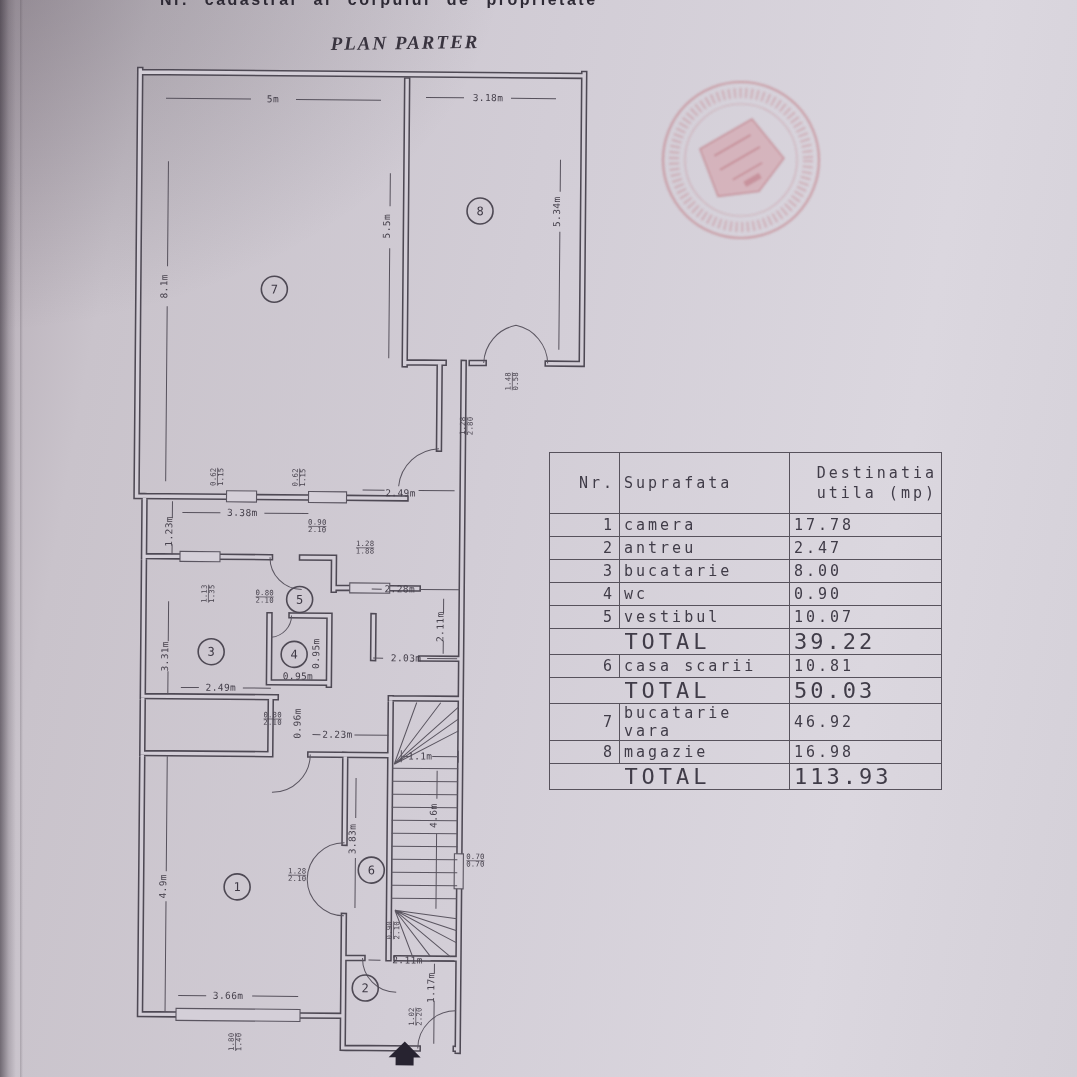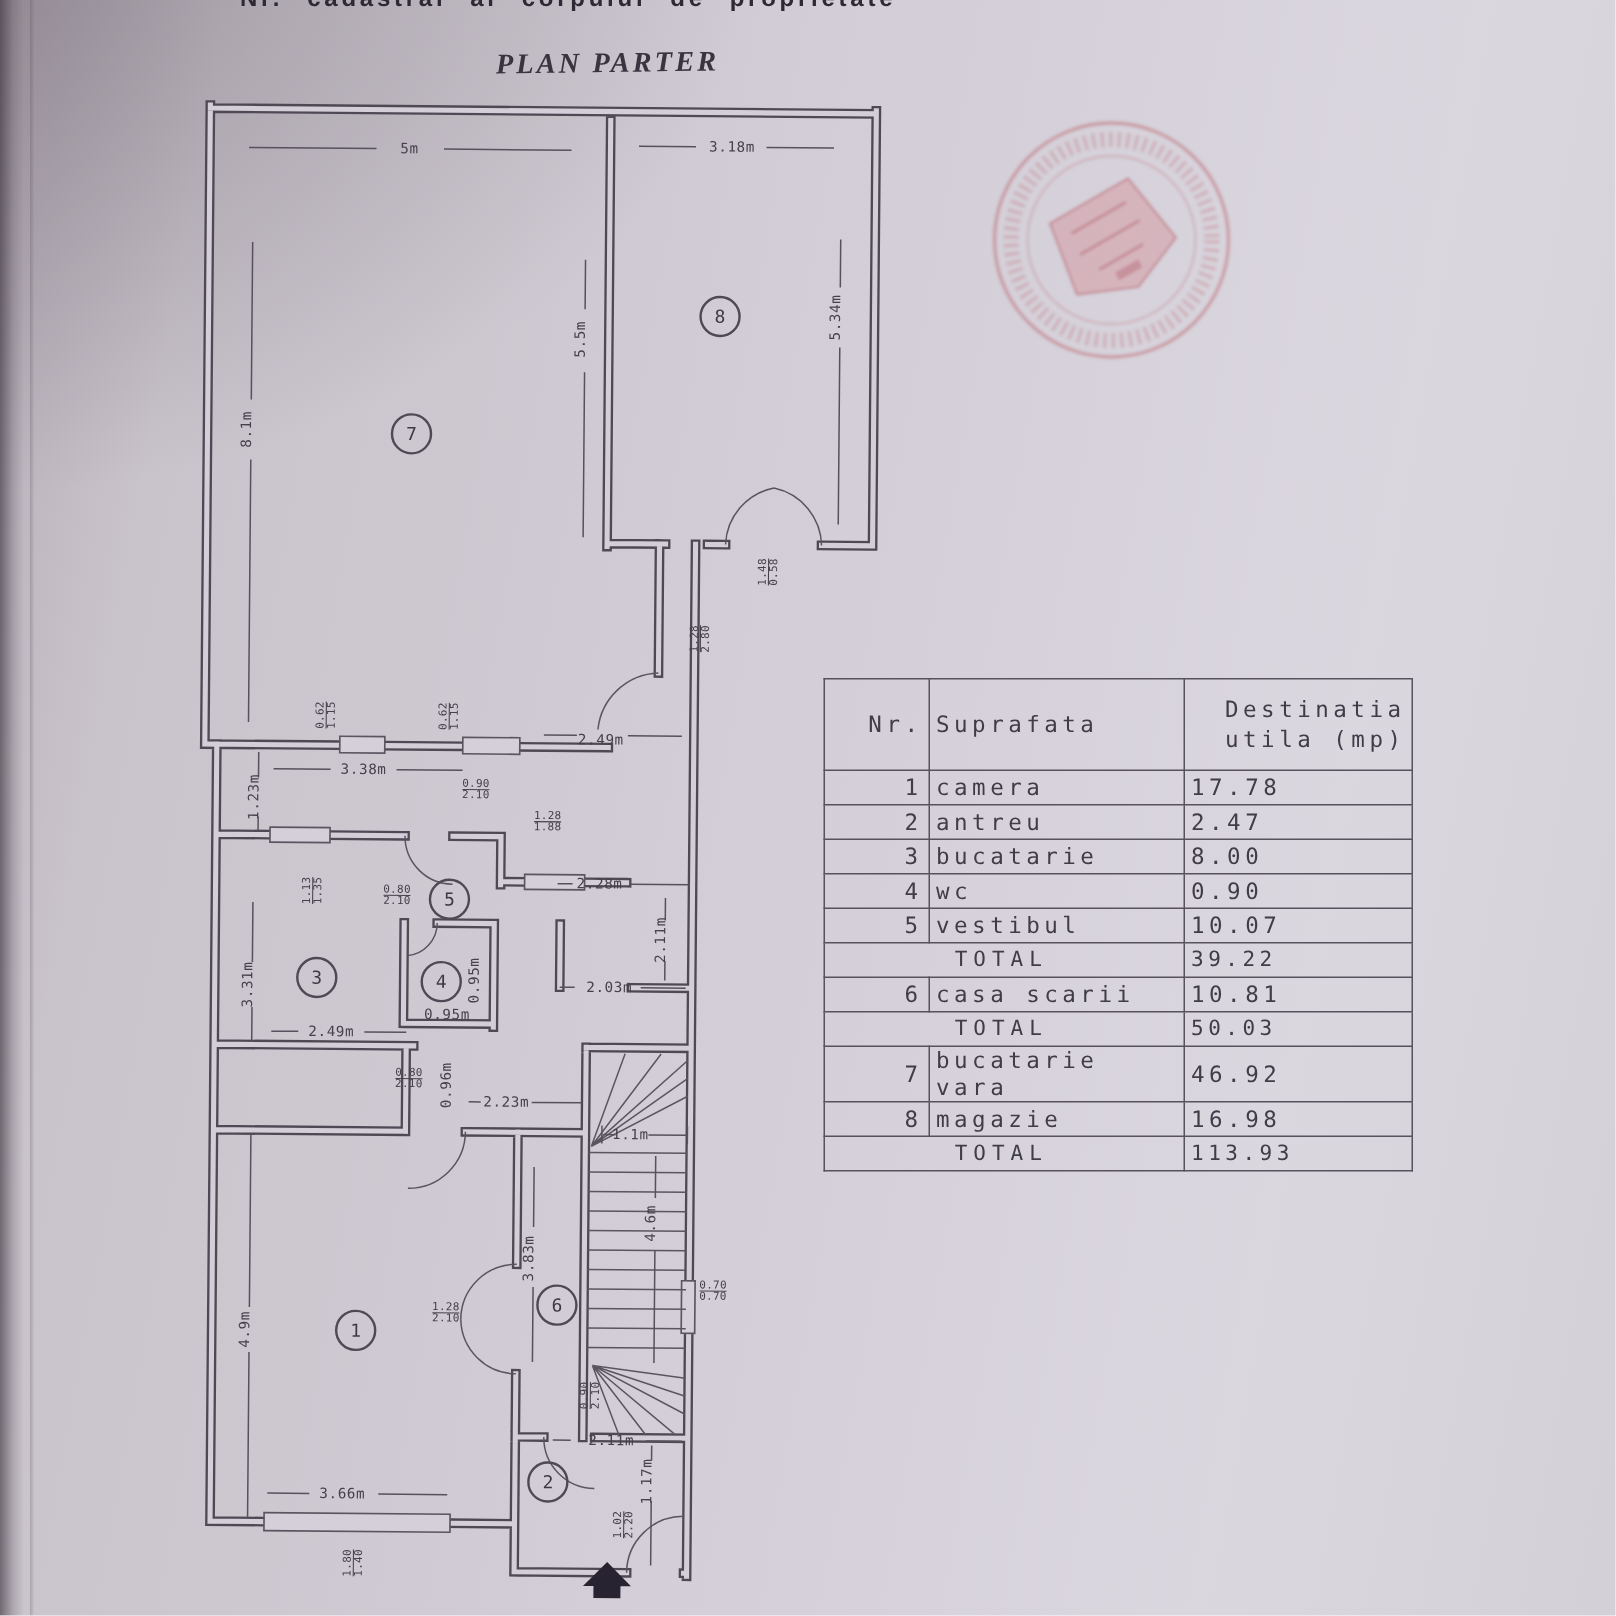--- a/index.html
+++ b/index.html
@@ -47,21 +47,21 @@
     border:1.4px solid #57525c;font-weight:normal;
     font-size:15px;letter-spacing:3px;padding:0 4px;color:#403c48;
   }
   .recap-table col.c1{width:70px}.recap-table col.c2{width:170px}.recap-table col.c3{width:152px}
   .recap-table thead th{height:60px;vertical-align:middle;}
   .hdr3{text-align:right;line-height:1.35;padding-right:6px;}
   .recap-table tbody td{height:22px;}
   .cell-nr{text-align:right;}
   .cell-dest{text-align:left;padding-left:10px;}
   .cell-val{letter-spacing:1.5px;}
-  .row-total td{font-size:14px;}
+  .row-total td{font-size:22px;}
   .row-total .cell-dest{text-align:center;padding-left:0;letter-spacing:4px;}
 </style>
 </head>
 <body>
 
 <div class="scan-edge-left"></div>
 <div class="scan-fold"></div>
 
 <div class="content">
 

